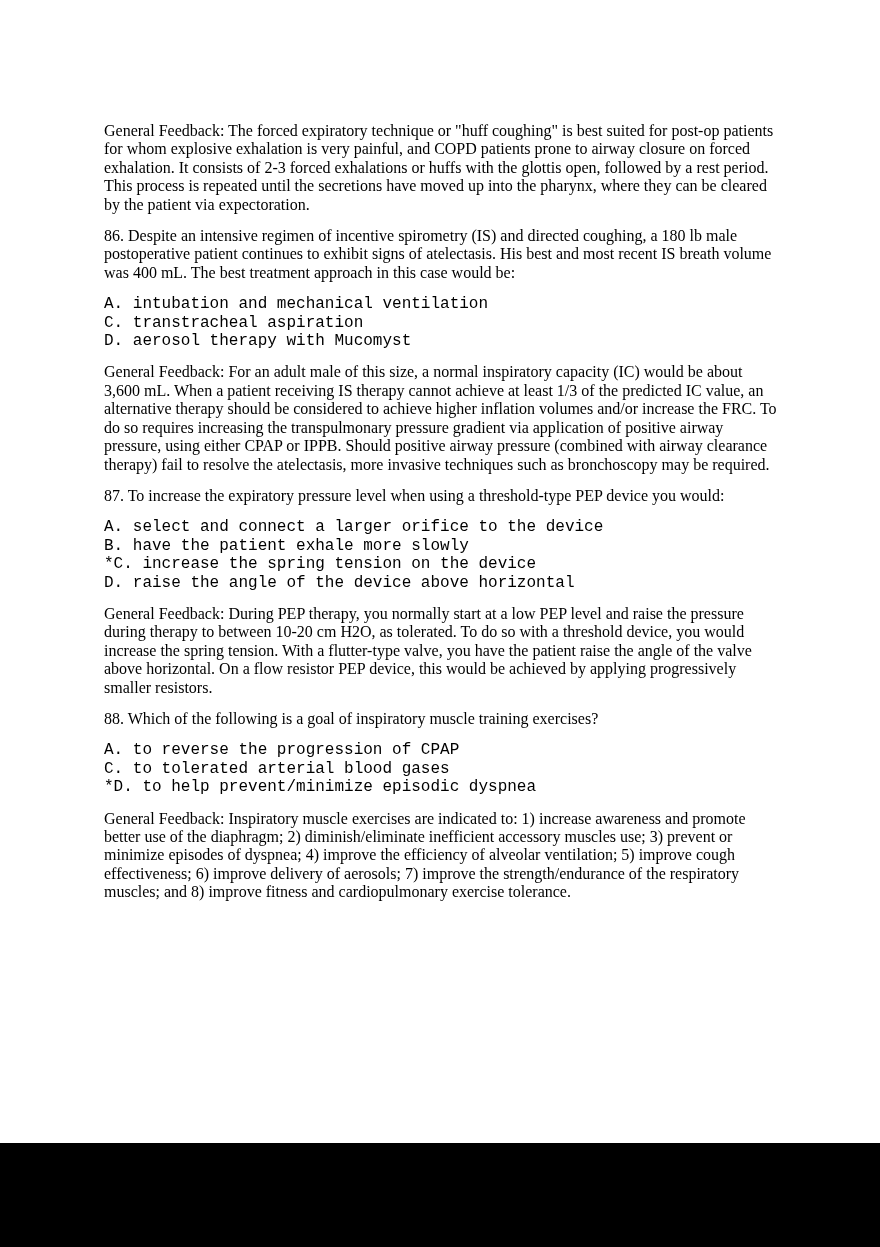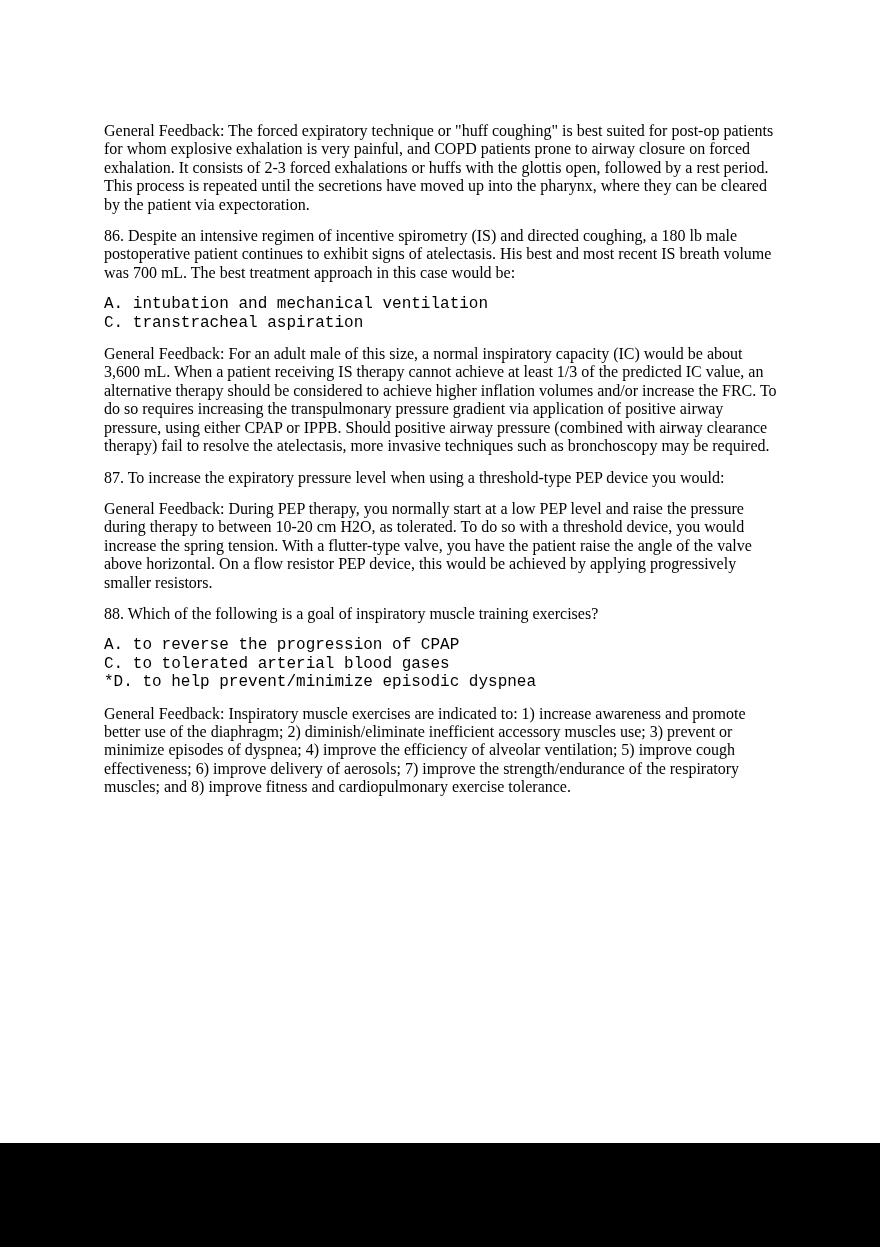--- a/index.html
+++ b/index.html
@@ -47,27 +47,34 @@
     height: 104px;
     background: #000000;
   }
 </style>
 </head>
 <body>
 
 <div class="page" style="background: rgb(255, 255, 255); border-radius: 15px;">
   <div class="text-column" style="color: rgb(0, 0, 0);">
       <p class="para">General Feedback: The forced expiratory technique or "huff coughing" is best suited for post-op patients for whom explosive exhalation is very painful, and COPD patients prone to airway closure on forced exhalation. It consists of 2-3 forced exhalations or huffs with the glottis open, followed by a rest period. This process is repeated until the secretions have moved up into the pharynx, where they can be cleared by the patient via expectoration.</p>
-      <p class="para">86. Despite an intensive regimen of incentive spirometry (IS) and directed coughing, a 180 lb male postoperative patient continues to exhibit signs of atelectasis. His best and most recent IS breath volume was 700 mL. The best treatment approach in this case would be:</p>
+      <p class="para">86. Despite an intensive regimen of incentive spirometry (IS) and directed coughing, a 180 lb male postoperative patient continues to exhibit signs of atelectasis. His best and most recent IS breath volume was 400 mL. The best treatment approach in this case would be:</p>
       <div class="options">
         <div class="option-line">A. intubation and mechanical ventilation</div>
         <div class="option-line">C. transtracheal aspiration</div>
+        <div class="option-line">D. aerosol therapy with Mucomyst</div>
       </div>
       <p class="para">General Feedback: For an adult male of this size, a normal inspiratory capacity (IC) would be about 3,600 mL. When a patient receiving IS therapy cannot achieve at least 1/3 of the predicted IC value, an alternative therapy should be considered to achieve higher inflation volumes and/or increase the FRC. To do so requires increasing the transpulmonary pressure gradient via application of positive airway pressure, using either CPAP or IPPB. Should positive airway pressure (combined with airway clearance therapy) fail to resolve the atelectasis, more invasive techniques such as bronchoscopy may be required.</p>
       <p class="para">87. To increase the expiratory pressure level when using a threshold-type PEP device you would:</p>
+      <div class="options">
+        <div class="option-line">A. select and connect a larger orifice to the device</div>
+        <div class="option-line">B. have the patient exhale more slowly</div>
+        <div class="option-line">*C. increase the spring tension on the device</div>
+        <div class="option-line">D. raise the angle of the device above horizontal</div>
+      </div>
       <p class="para">General Feedback: During PEP therapy, you normally start at a low PEP level and raise the pressure during therapy to between 10-20 cm H2O, as tolerated. To do so with a threshold device, you would increase the spring tension. With a flutter-type valve, you have the patient raise the angle of the valve above horizontal. On a flow resistor PEP device, this would be achieved by applying progressively smaller resistors.</p>
       <p class="para">88. Which of the following is a goal of inspiratory muscle training exercises?</p>
       <div class="options">
         <div class="option-line">A. to reverse the progression of CPAP</div>
         <div class="option-line">C. to tolerated arterial blood gases</div>
         <div class="option-line">*D. to help prevent/minimize episodic dyspnea</div>
       </div>
       <p class="para">General Feedback: Inspiratory muscle exercises are indicated to: 1) increase awareness and promote better use of the diaphragm; 2) diminish/eliminate inefficient accessory muscles use; 3) prevent or minimize episodes of dyspnea; 4) improve the efficiency of alveolar ventilation; 5) improve cough effectiveness; 6) improve delivery of aerosols; 7) improve the strength/endurance of the respiratory muscles; and 8) improve fitness and cardiopulmonary exercise tolerance.</p>
     </div>
   <div class="letterbox" style="background: rgb(0, 0, 0);"></div>

